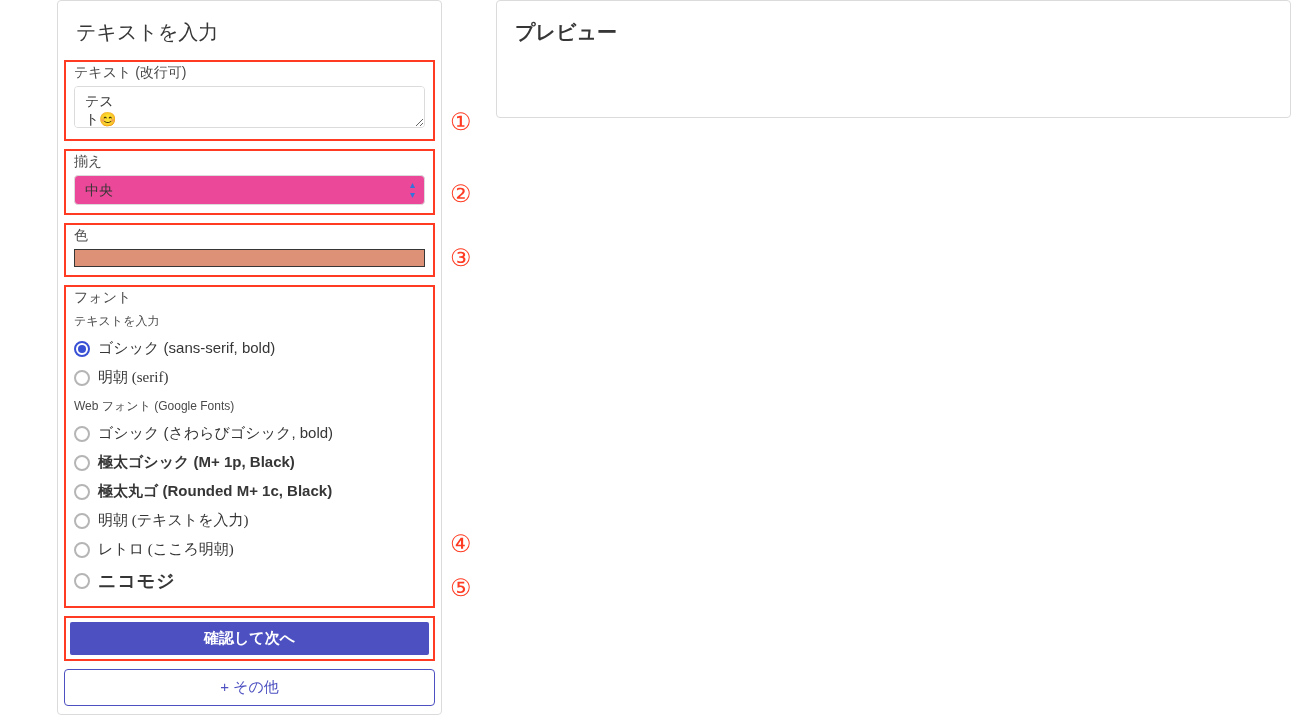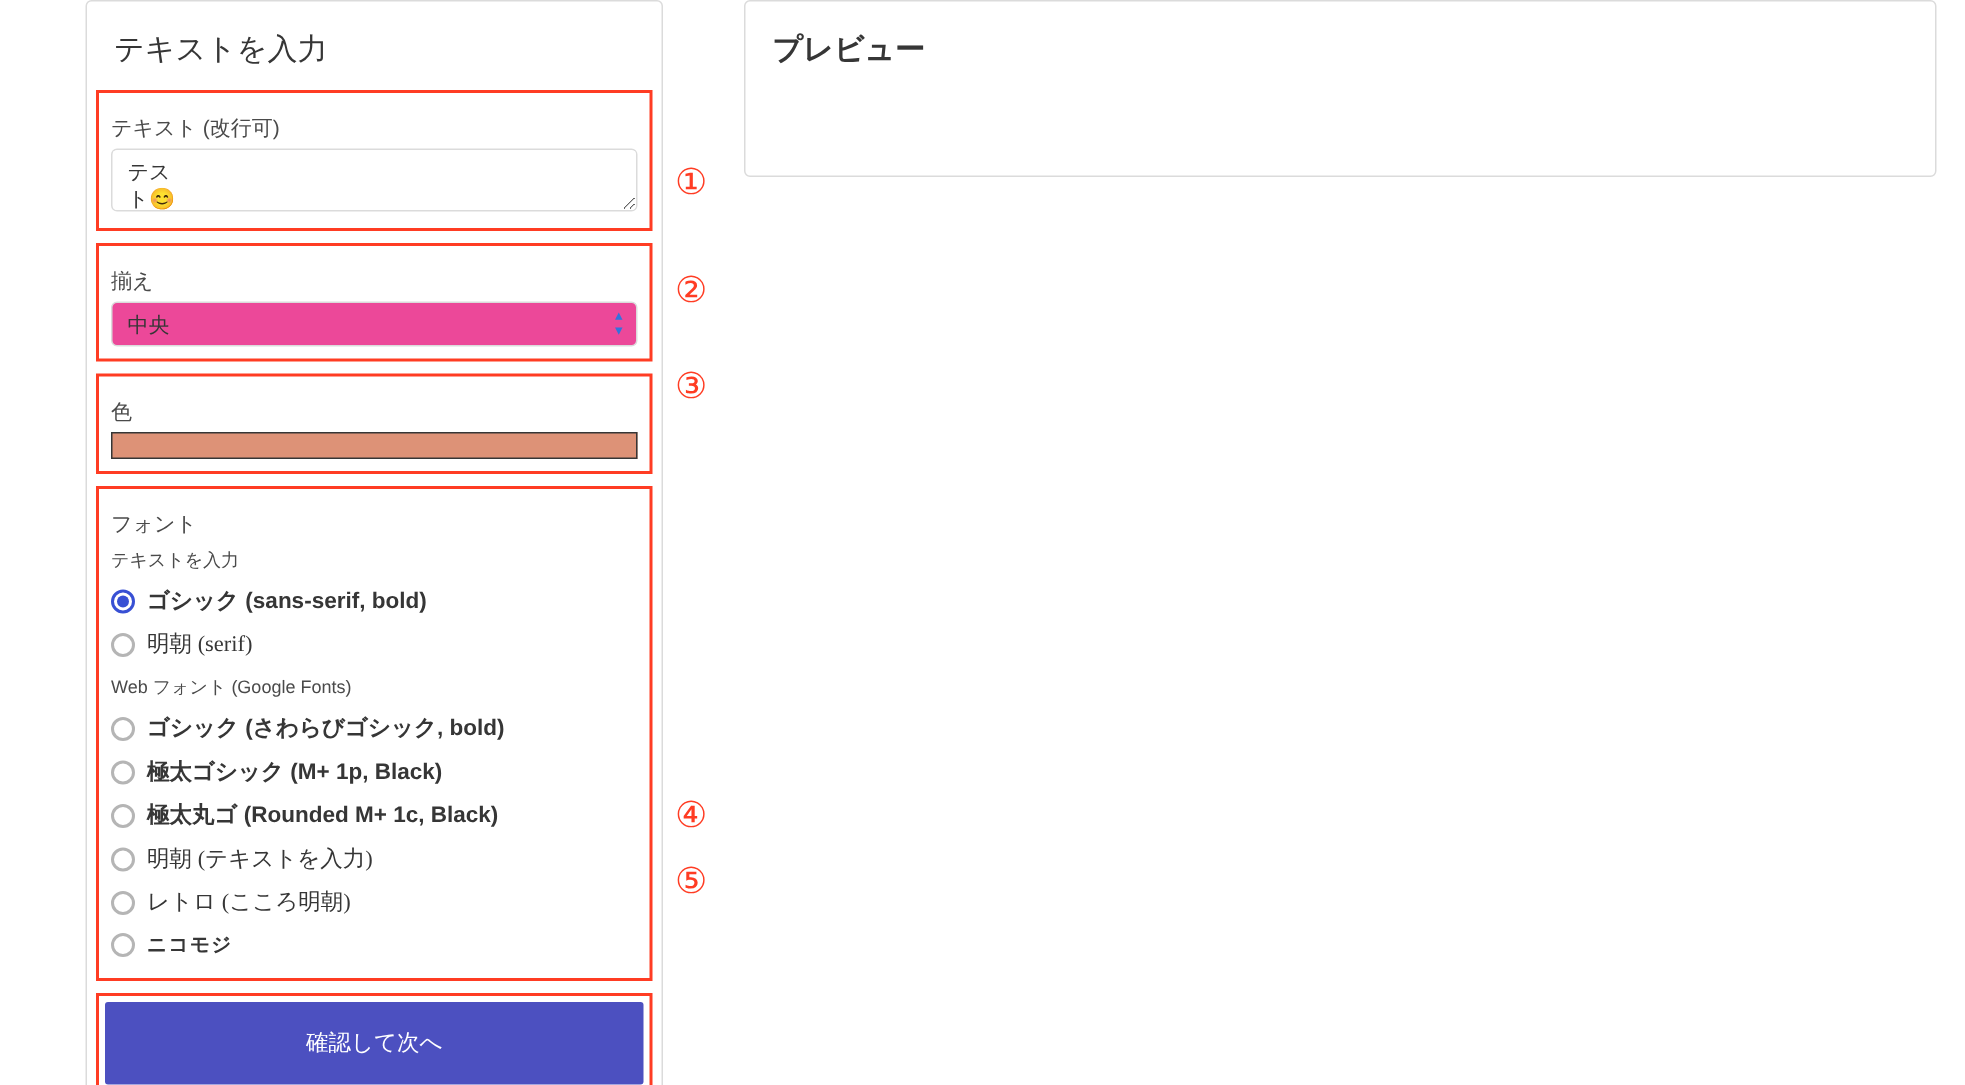--- a/index.html
+++ b/index.html
@@ -31,21 +31,21 @@
 }
 .panel-header {
   padding: 18px 18px 14px 18px;
   font-size: 20px;
   font-weight: 400;
   color: #363636;
 }
 .section {
   border: 2px solid #ff3c23;
   margin: 0 6px 8px 6px;
-  padding: 15px 8px 8px 8px;
+  padding: 2px 8px 8px 8px;
   position: relative;
 }
 .section-label {
   font-size: 14px;
   color: #4a4a4a;
   margin-bottom: 4px;
 }
 textarea.text-input {
   width: 100%;
   border: 1px solid #dbdbdb;
@@ -115,39 +115,40 @@
 .radio-inner {
   width: 8px;
   height: 8px;
   border-radius: 50%;
   background: #3850d4;
 }
 .radio-label {
   font-size: 15px;
   color: #363636;
 }
-.radio-label.bold { font-weight: 700; }
+.radio-label.bold { font-weight: 400; }
 .radio-label.serif { font-family: serif; }
 .radio-label.black { font-weight: 900; font-family: sans-serif; }
 .radio-label.rounded-black { font-weight: 900; font-family: "Arial Rounded MT Bold", sans-serif; }
 .radio-label.retro { font-family: serif; }
-.radio-label.nico { font-weight: 900; font-family: sans-serif; letter-spacing: 1px; font-size: 13px;}
+.radio-label.nico { font-weight: 900; font-family: sans-serif; letter-spacing: 1px; font-size: 18px;}
 .buttons-row {
   padding: 0 6px 8px 6px;
 }
 .primary-btn {
   width: 100%;
   background: #4c50c0;
   color: #fff;
   border: none;
-  padding: 18px 0;
+  padding: 7px 0;
   text-align: center;
   font-size: 15px;
   cursor: pointer;
   border-radius: 2px;
+  font-weight: bold;
 }
 .primary-wrap {
   border: 2px solid #ff3c23;
   padding: 4px;
   margin-bottom: 8px;
 }
 .secondary-btn {
   width: 100%;
   background: #fff;
   color: #4c50c0;

